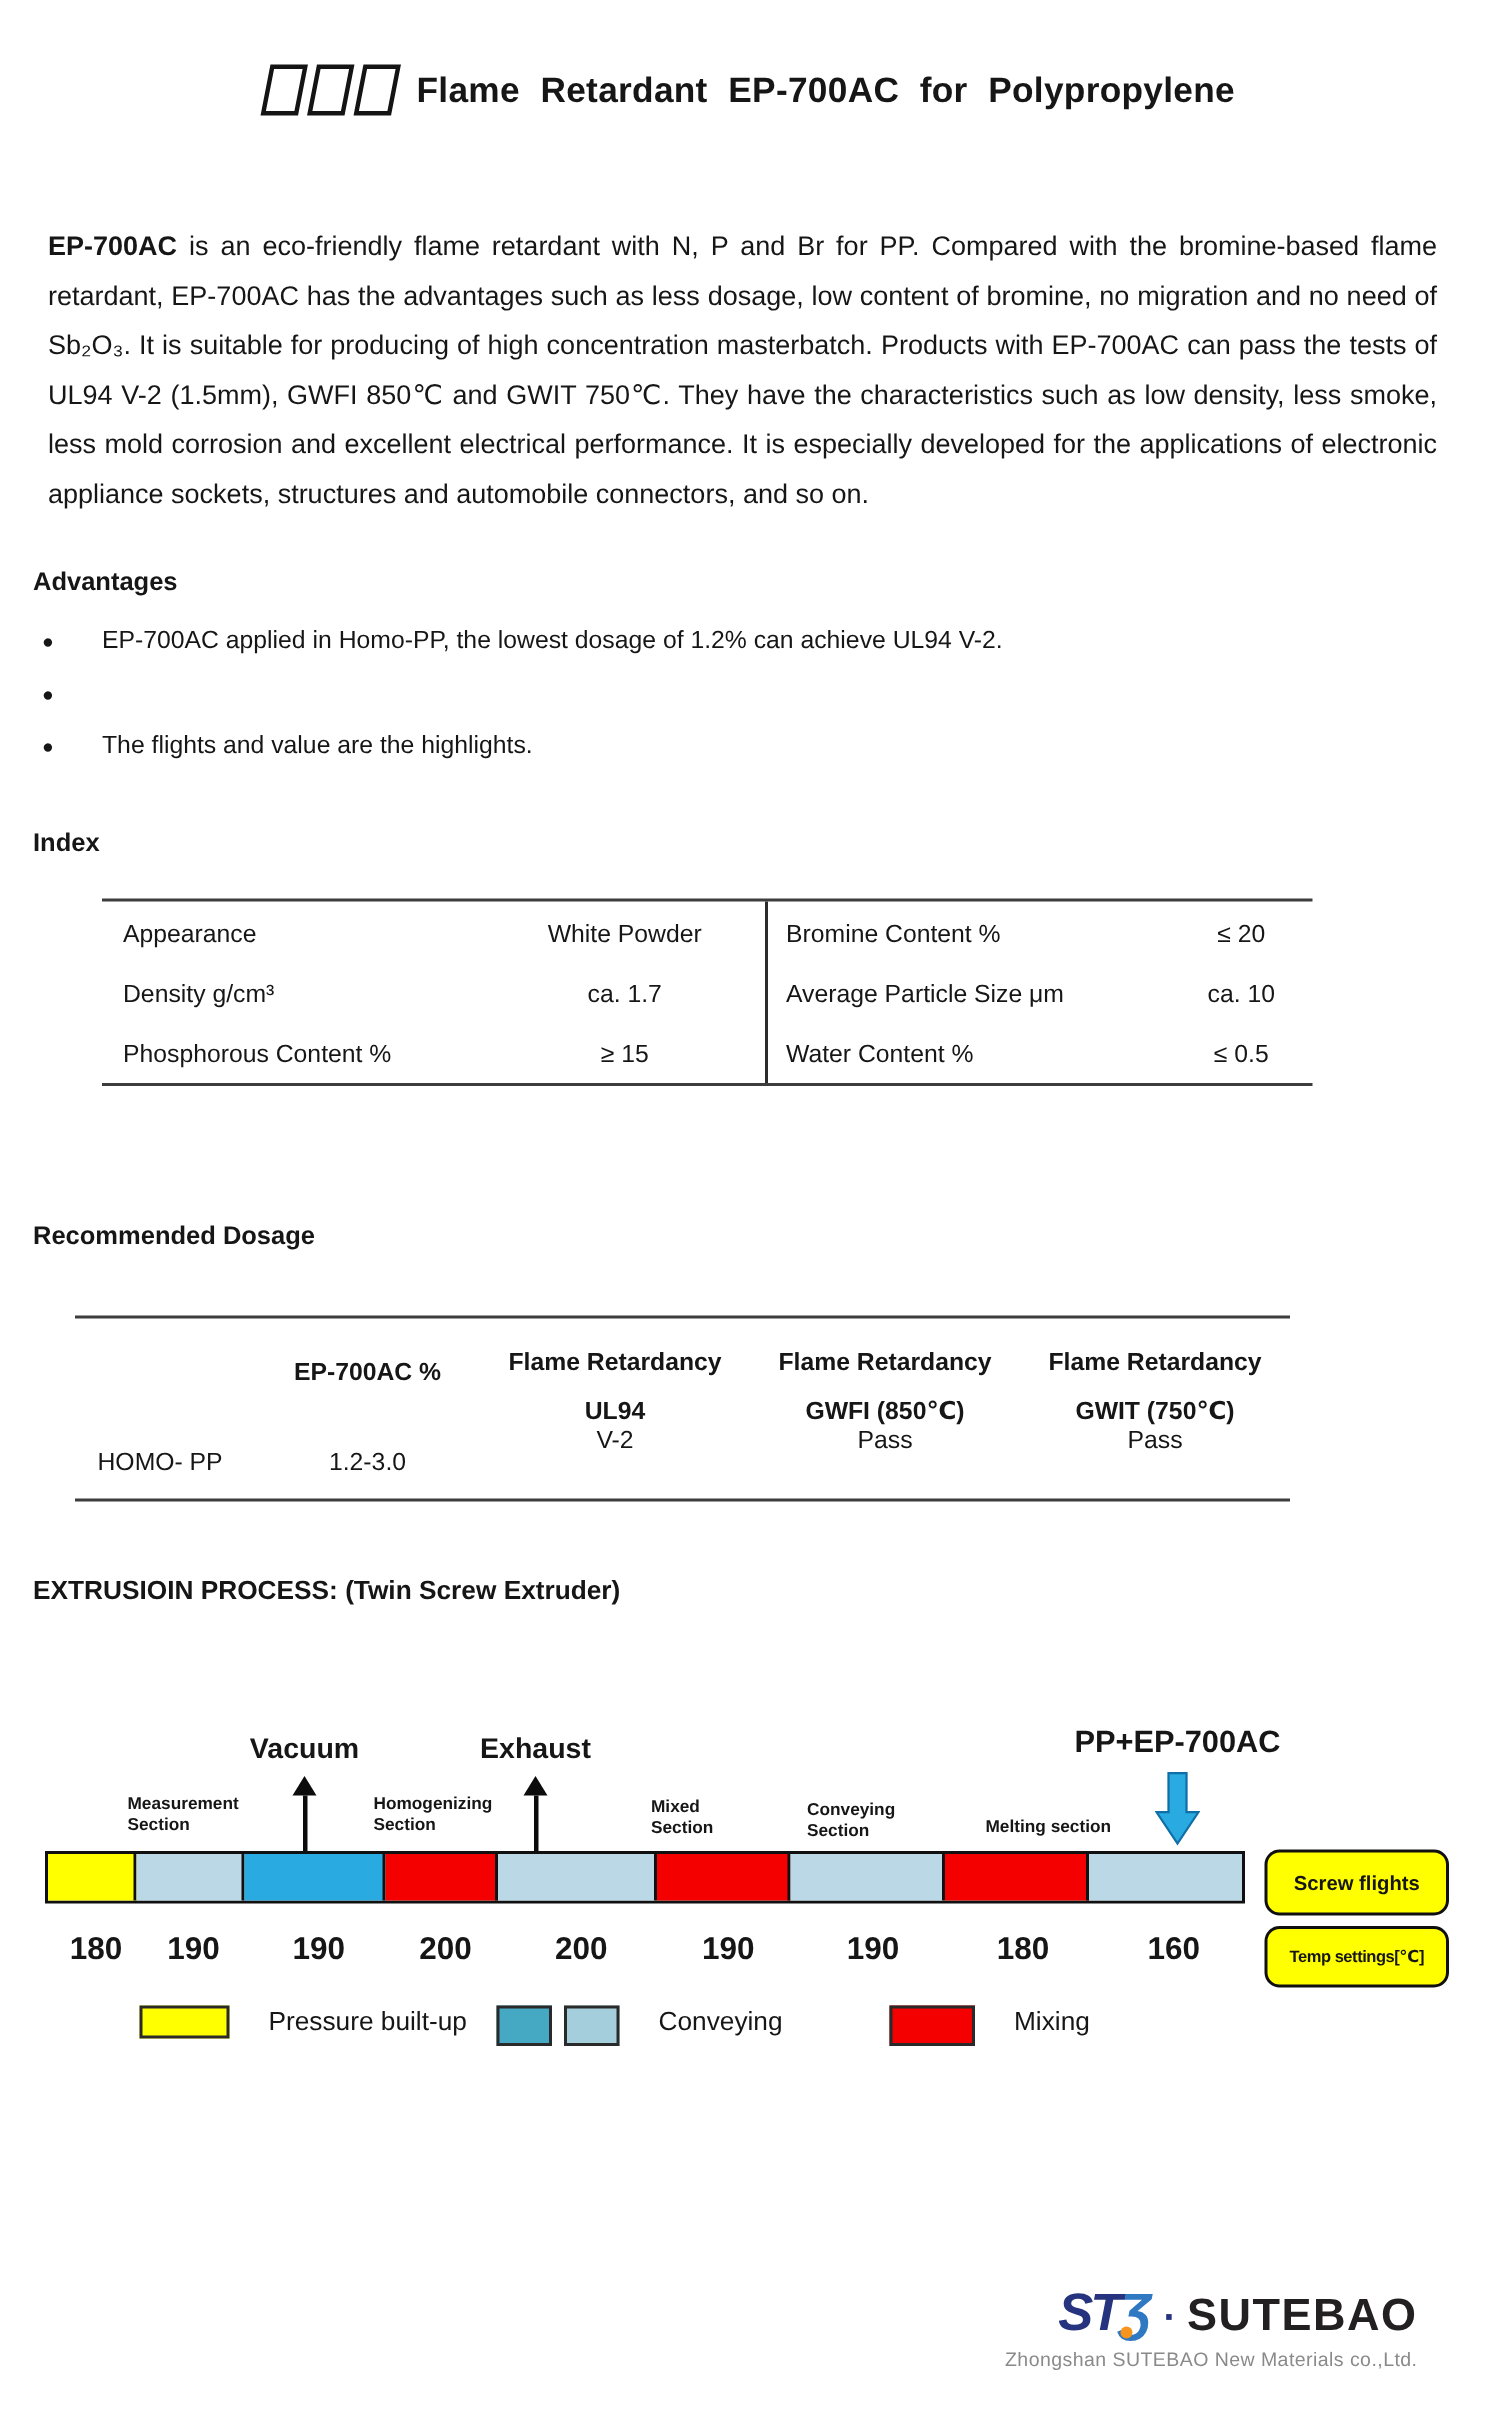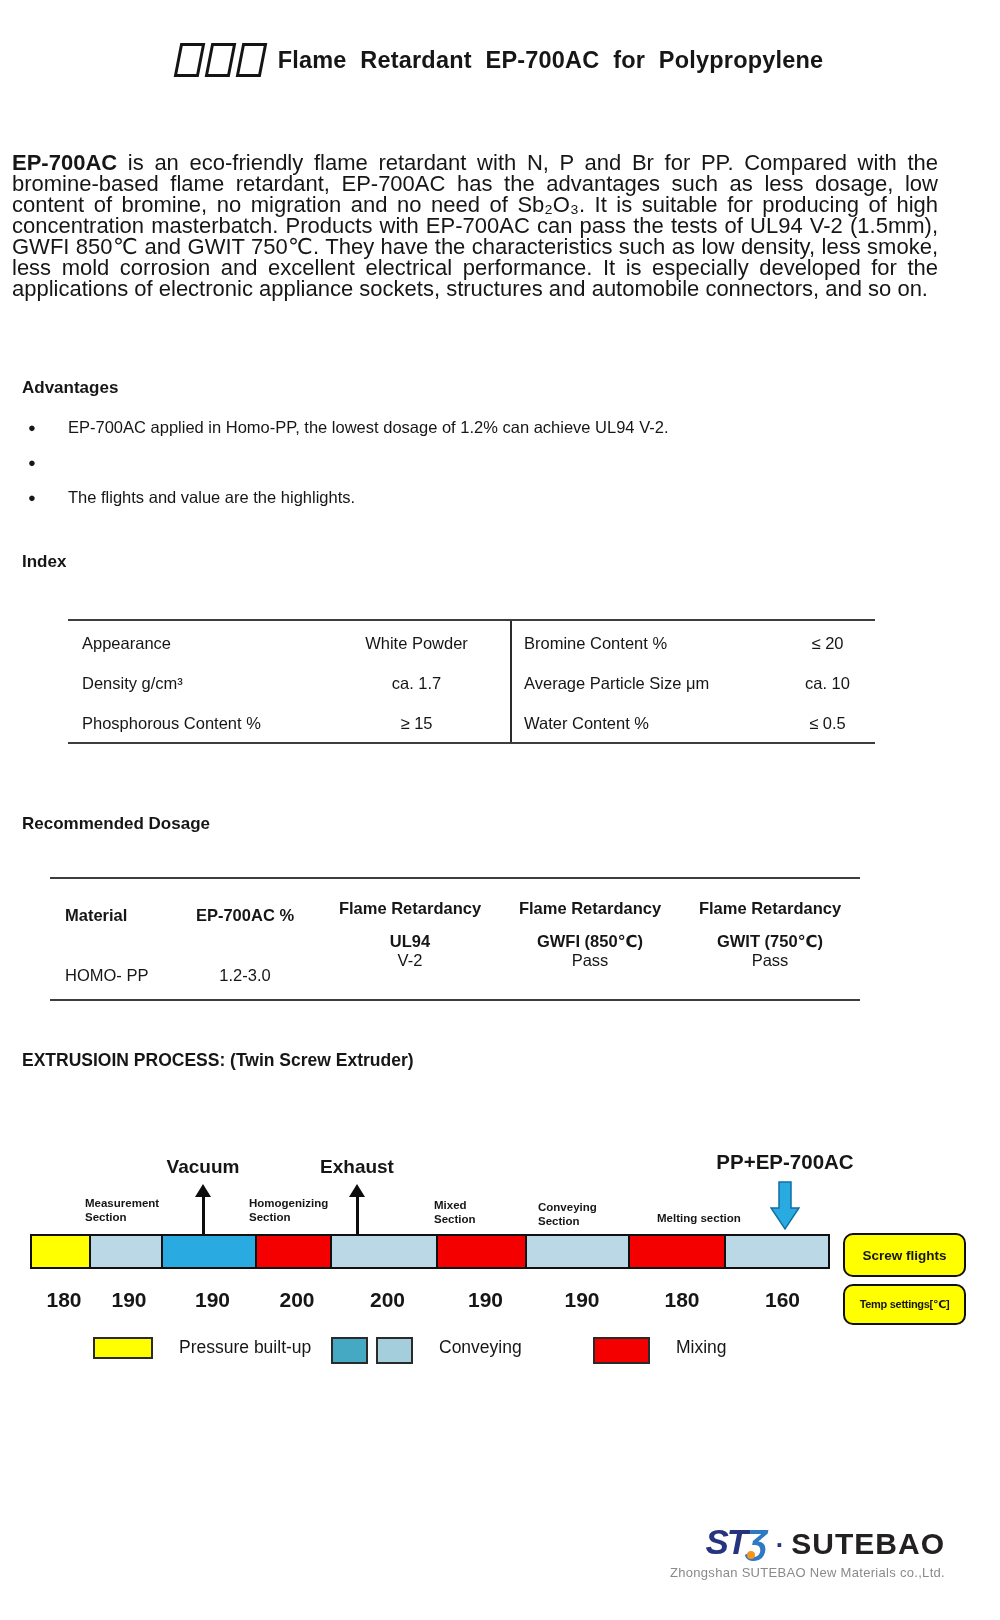--- a/index.html
+++ b/index.html
@@ -7,33 +7,33 @@
         font-family:"Liberation Sans","DejaVu Sans",sans-serif;color:#161616;margin-top:29px;}
 
   
   #title-row{position:absolute;top:14px;left:0;width:1000px;display:flex;justify-content:center;
              align-items:center;}
   .tofu{display:inline-block;width:19px;height:28px;border:3px solid #141414;
         transform:skewX(-11deg);margin-right:6px;}
   #title-text{font-size:23.5px;font-weight:bold;word-spacing:7px;margin-left:8px;letter-spacing:.2px;}
 
   
-  #intro{position:absolute;left:12px;top:101px;width:926px;font-size:22px;line-height:21px;
+  #intro{position:absolute;left:32px;top:101px;width:926px;font-size:18px;line-height:33px;
          text-align:justify;}
   #intro b{font-weight:bold;}
 
   .h2{position:absolute;left:22px;font-size:17px;font-weight:bold;}
 
   
   #advantages-list{position:absolute;left:22px;top:381px;width:930px;}
   .bullet-item{height:35px;font-size:16.5px;display:flex;align-items:center;}
   .bullet-item .dot{width:46px;font-size:13px;padding-left:6px;box-sizing:border-box;}
 
   
-  #index-table{position:absolute;left:68px;top:590px;width:807px;height:121px;
+  #index-table{position:absolute;left:68px;top:570px;width:807px;height:121px;
                border-top:2px solid #3d3d3d;border-bottom:2px solid #3d3d3d;}
   #index-grid{display:grid;grid-template-columns:255px 187px 270px 95px;
               grid-auto-rows:40px;align-items:center;padding-top:2px;}
   .icell{font-size:16.5px;}
   .icell.c1{padding-left:14px;}
   .icell.c2{text-align:center;}
   .icell.c3{padding-left:14px;}
   .icell.c4{text-align:center;}
   #index-divider{position:absolute;left:442px;top:0;width:2px;height:100%;background:#2b2b2b;}
 
@@ -137,21 +137,20 @@
         <div class="icell c1">Phosphorous Content %</div>
         <div class="icell c2">≥ 15</div>
         <div class="icell c3">Water Content %</div>
         <div class="icell c4">≤ 0.5</div>
       </div>
     <div id="index-divider"></div>
   </div>
 
   <div class="h2" style="top:785px;">Recommended Dosage</div>
   <div id="dosage-table">
-    <div class="dcol dhead" id="dcol-material">Material</div>
     <div class="dcol dhead" id="dcol-pct">EP-700AC %</div>
     <div class="dcol dhead frcol" id="dcol-fr1">
       <div>Flame Retardancy</div>
       <div>UL94</div>
     </div>
     <div class="dcol dhead frcol" id="dcol-fr2">
       <div>Flame Retardancy</div>
       <div>GWFI (850℃)</div>
     </div>
     <div class="dcol dhead frcol" id="dcol-fr3">

